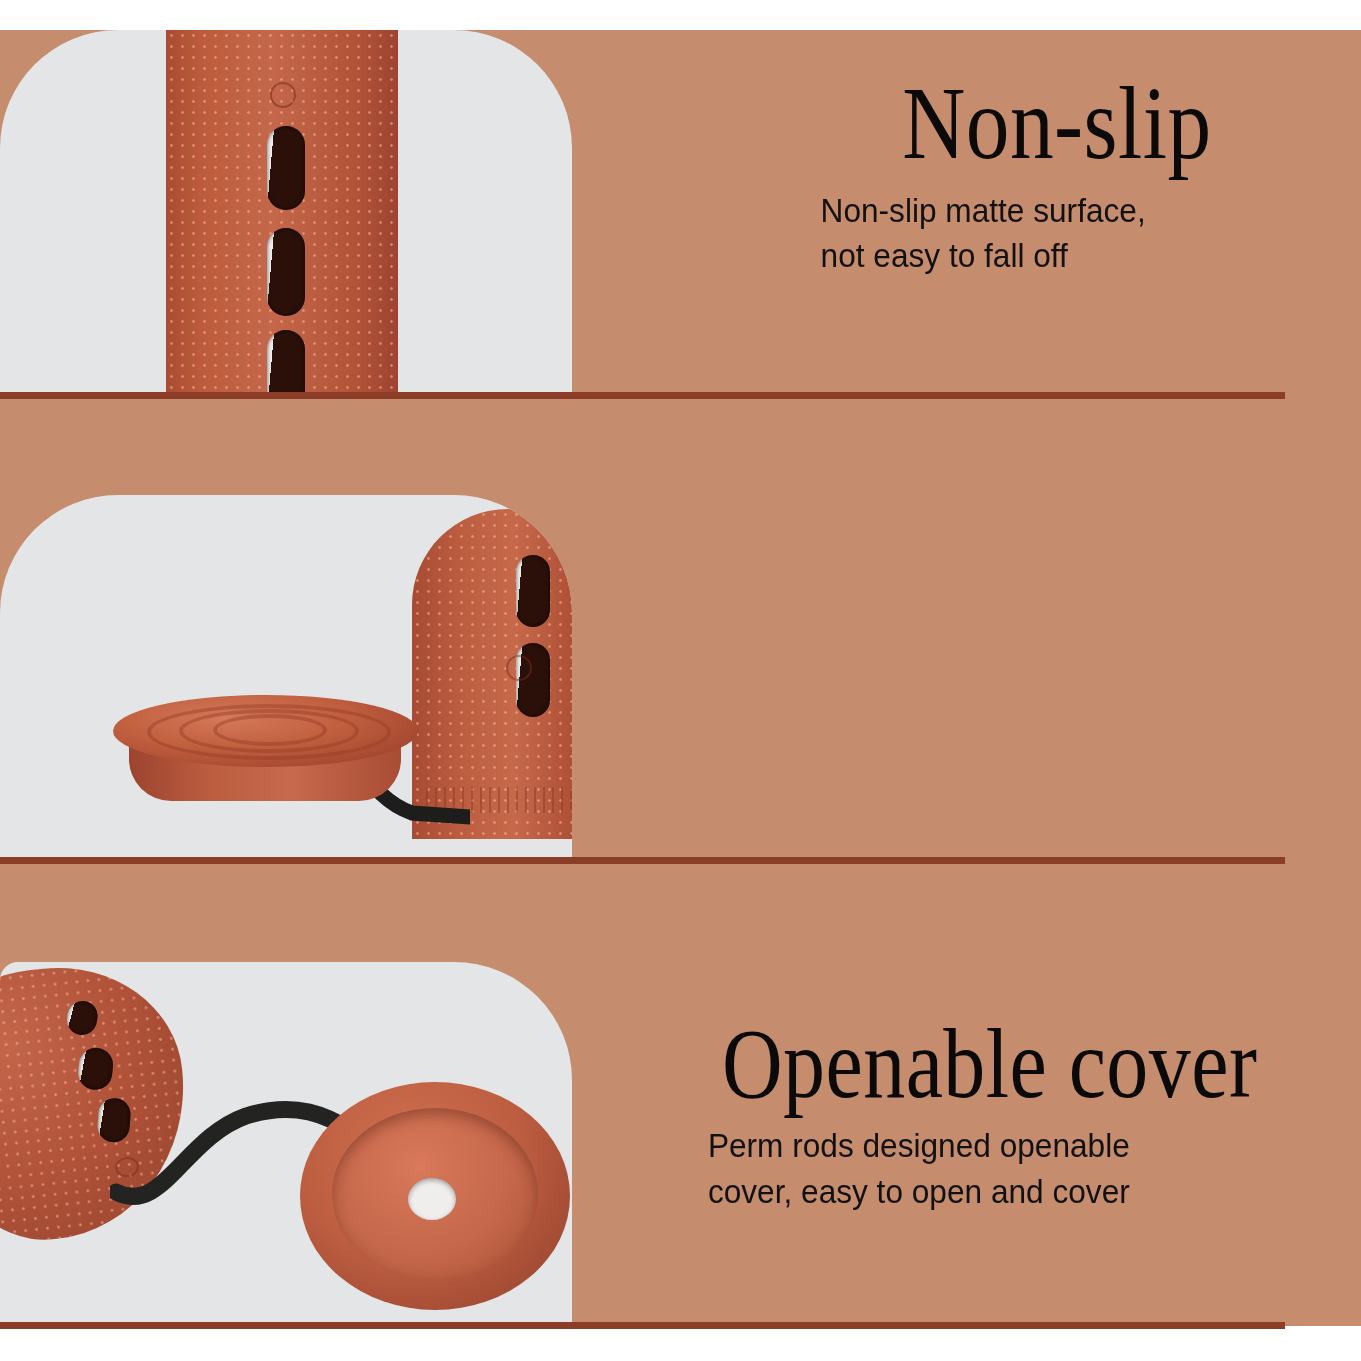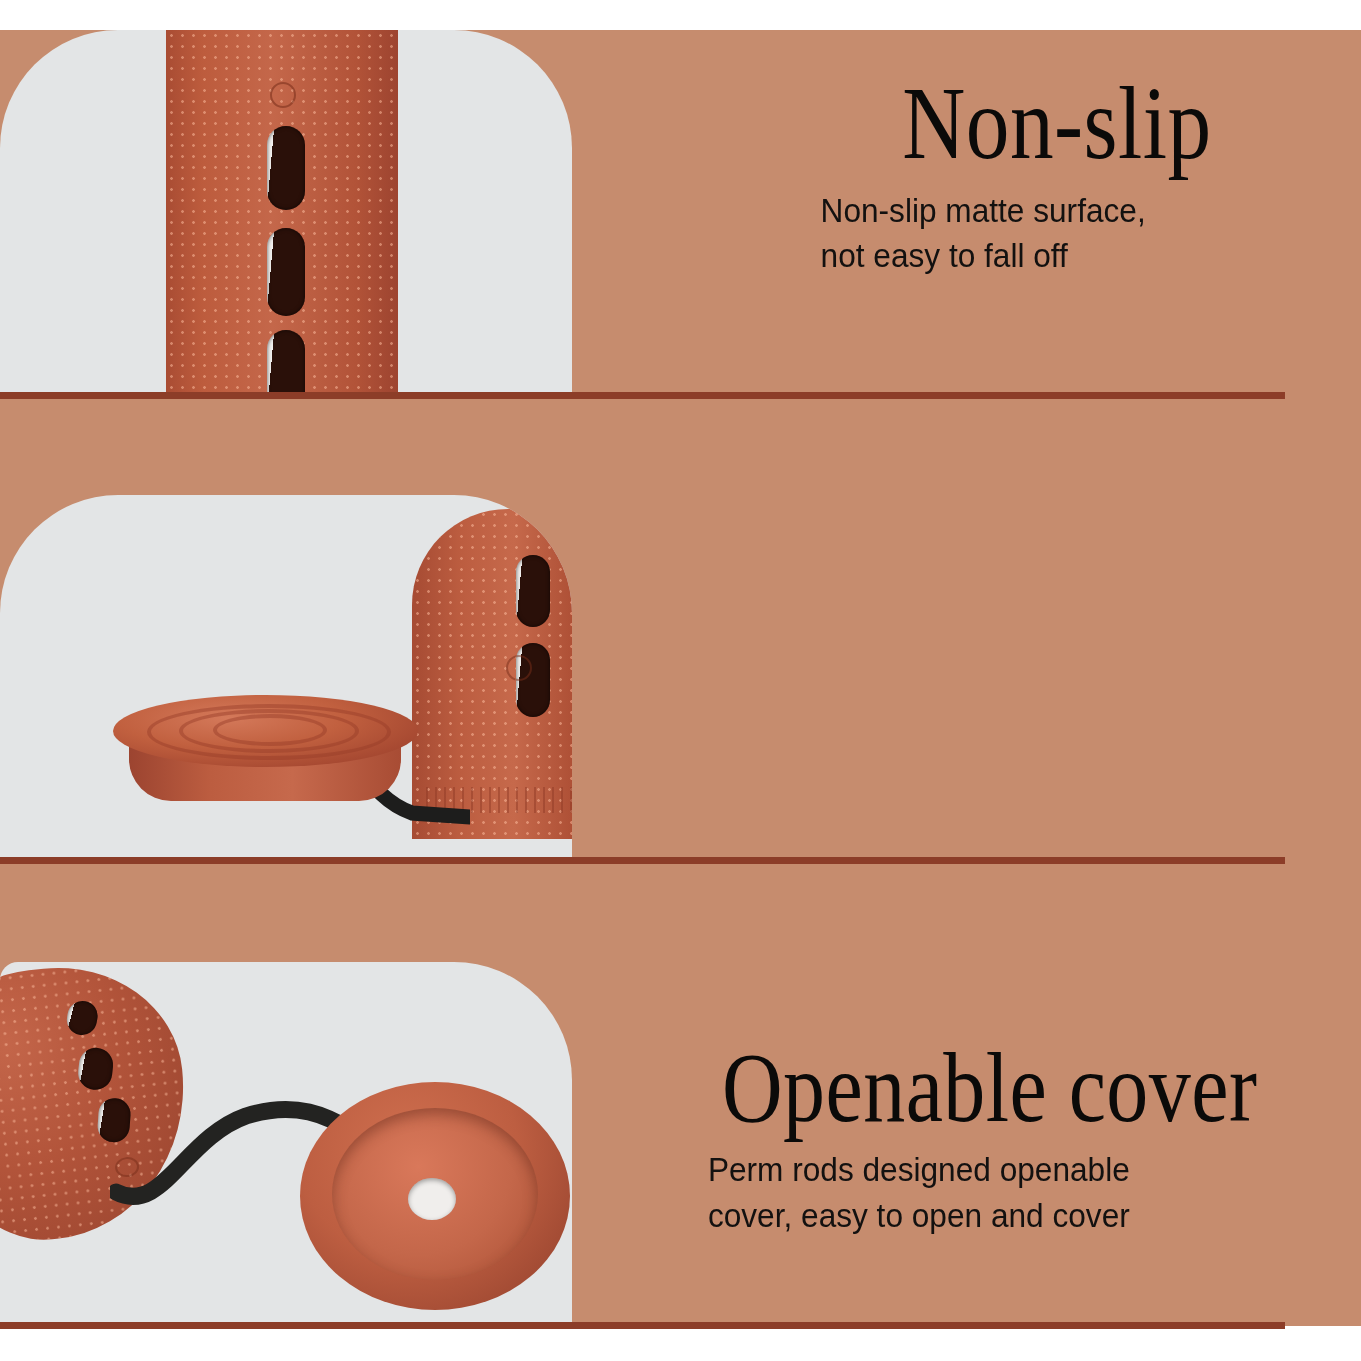--- a/index.html
+++ b/index.html
@@ -114,21 +114,21 @@
   }
   .cap3 .hole{
     position:absolute;left:108px;top:96px;width:48px;height:42px;border-radius:50%;
     background:#f0eeec;box-shadow:inset 0 2px 5px rgba(0,0,0,.35);
   }
   .cord3{position:absolute;left:110px;top:130px;width:250px;height:120px;}
 
   
   .txt{position:absolute;}
   .txt-1{left:815px;top:42px;width:520px;}
-  .txt-2{left:680px;top:544px;width:640px;}
+  .txt-2{left:680px;top:520px;width:640px;}
 
   .headline{
     font-family:"Liberation Serif", serif;
     color:#0b0a09;
     font-weight:400;
     line-height:.98;
     letter-spacing:.5px;
     transform:scaleX(.84);
     transform-origin:left center;
     white-space:nowrap;

